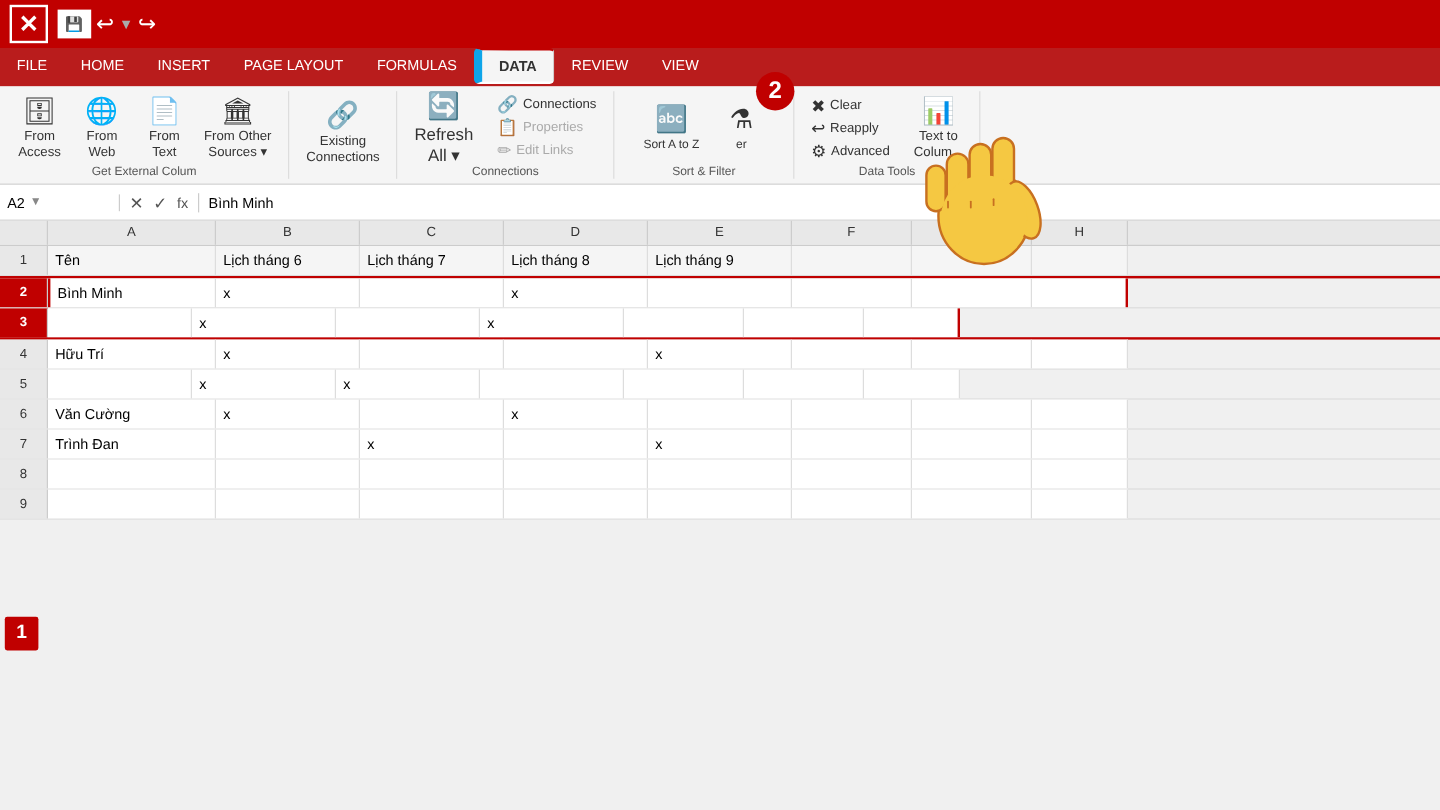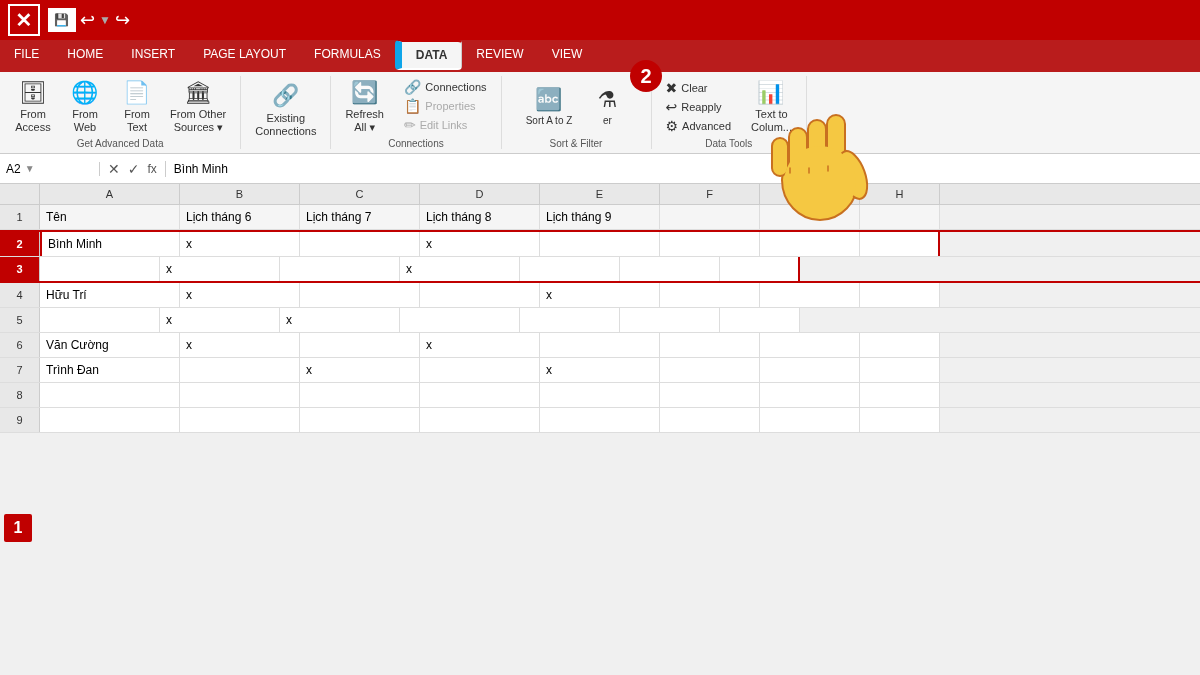--- a/index.html
+++ b/index.html
@@ -328,39 +328,39 @@
           <span class="icon">📄</span>
           <span style="white-space:pre-line;text-align:center;font-size:11px;">From
 Text</span>
         </div>
         <div class="ribbon-btn" style="min-width:60px;">
           <span class="icon">🏛</span>
           <span style="white-space:pre-line;text-align:center;font-size:11px;">From Other
 Sources ▾</span>
         </div>
       </div>
-      <div class="ribbon-group-label">Get Advanced Data</div>
+      <div class="ribbon-group-label">Get External Colum</div>
     </div>
 
     <div class="ribbon-group">
       <div class="ribbon-group-items">
         <div class="ribbon-btn">
           <span class="icon">🔗</span>
           <span style="white-space:pre-line;text-align:center;font-size:11px;">Existing
 Connections</span>
         </div>
       </div>
       <div class="ribbon-group-label"></div>
     </div>
 
     <div class="ribbon-group">
       <div class="ribbon-group-items" style="align-items:flex-start; gap:8px;">
         <div class="ribbon-btn">
           <span class="icon">🔄</span>
-          <span style="white-space:pre-line;text-align:center;font-size:11px;">Refresh
+          <span style="white-space:pre-line;text-align:center;font-size:14px;">Refresh
 All ▾</span>
         </div>
         <div class="ribbon-col">
           <div class="ribbon-btn-small">
             <span class="icon-sm">🔗</span>
             <span>Connections</span>
           </div>
           <div class="ribbon-btn-small disabled">
             <span class="icon-sm" style="color:#aaa;">📋</span>
             <span>Properties</span>

